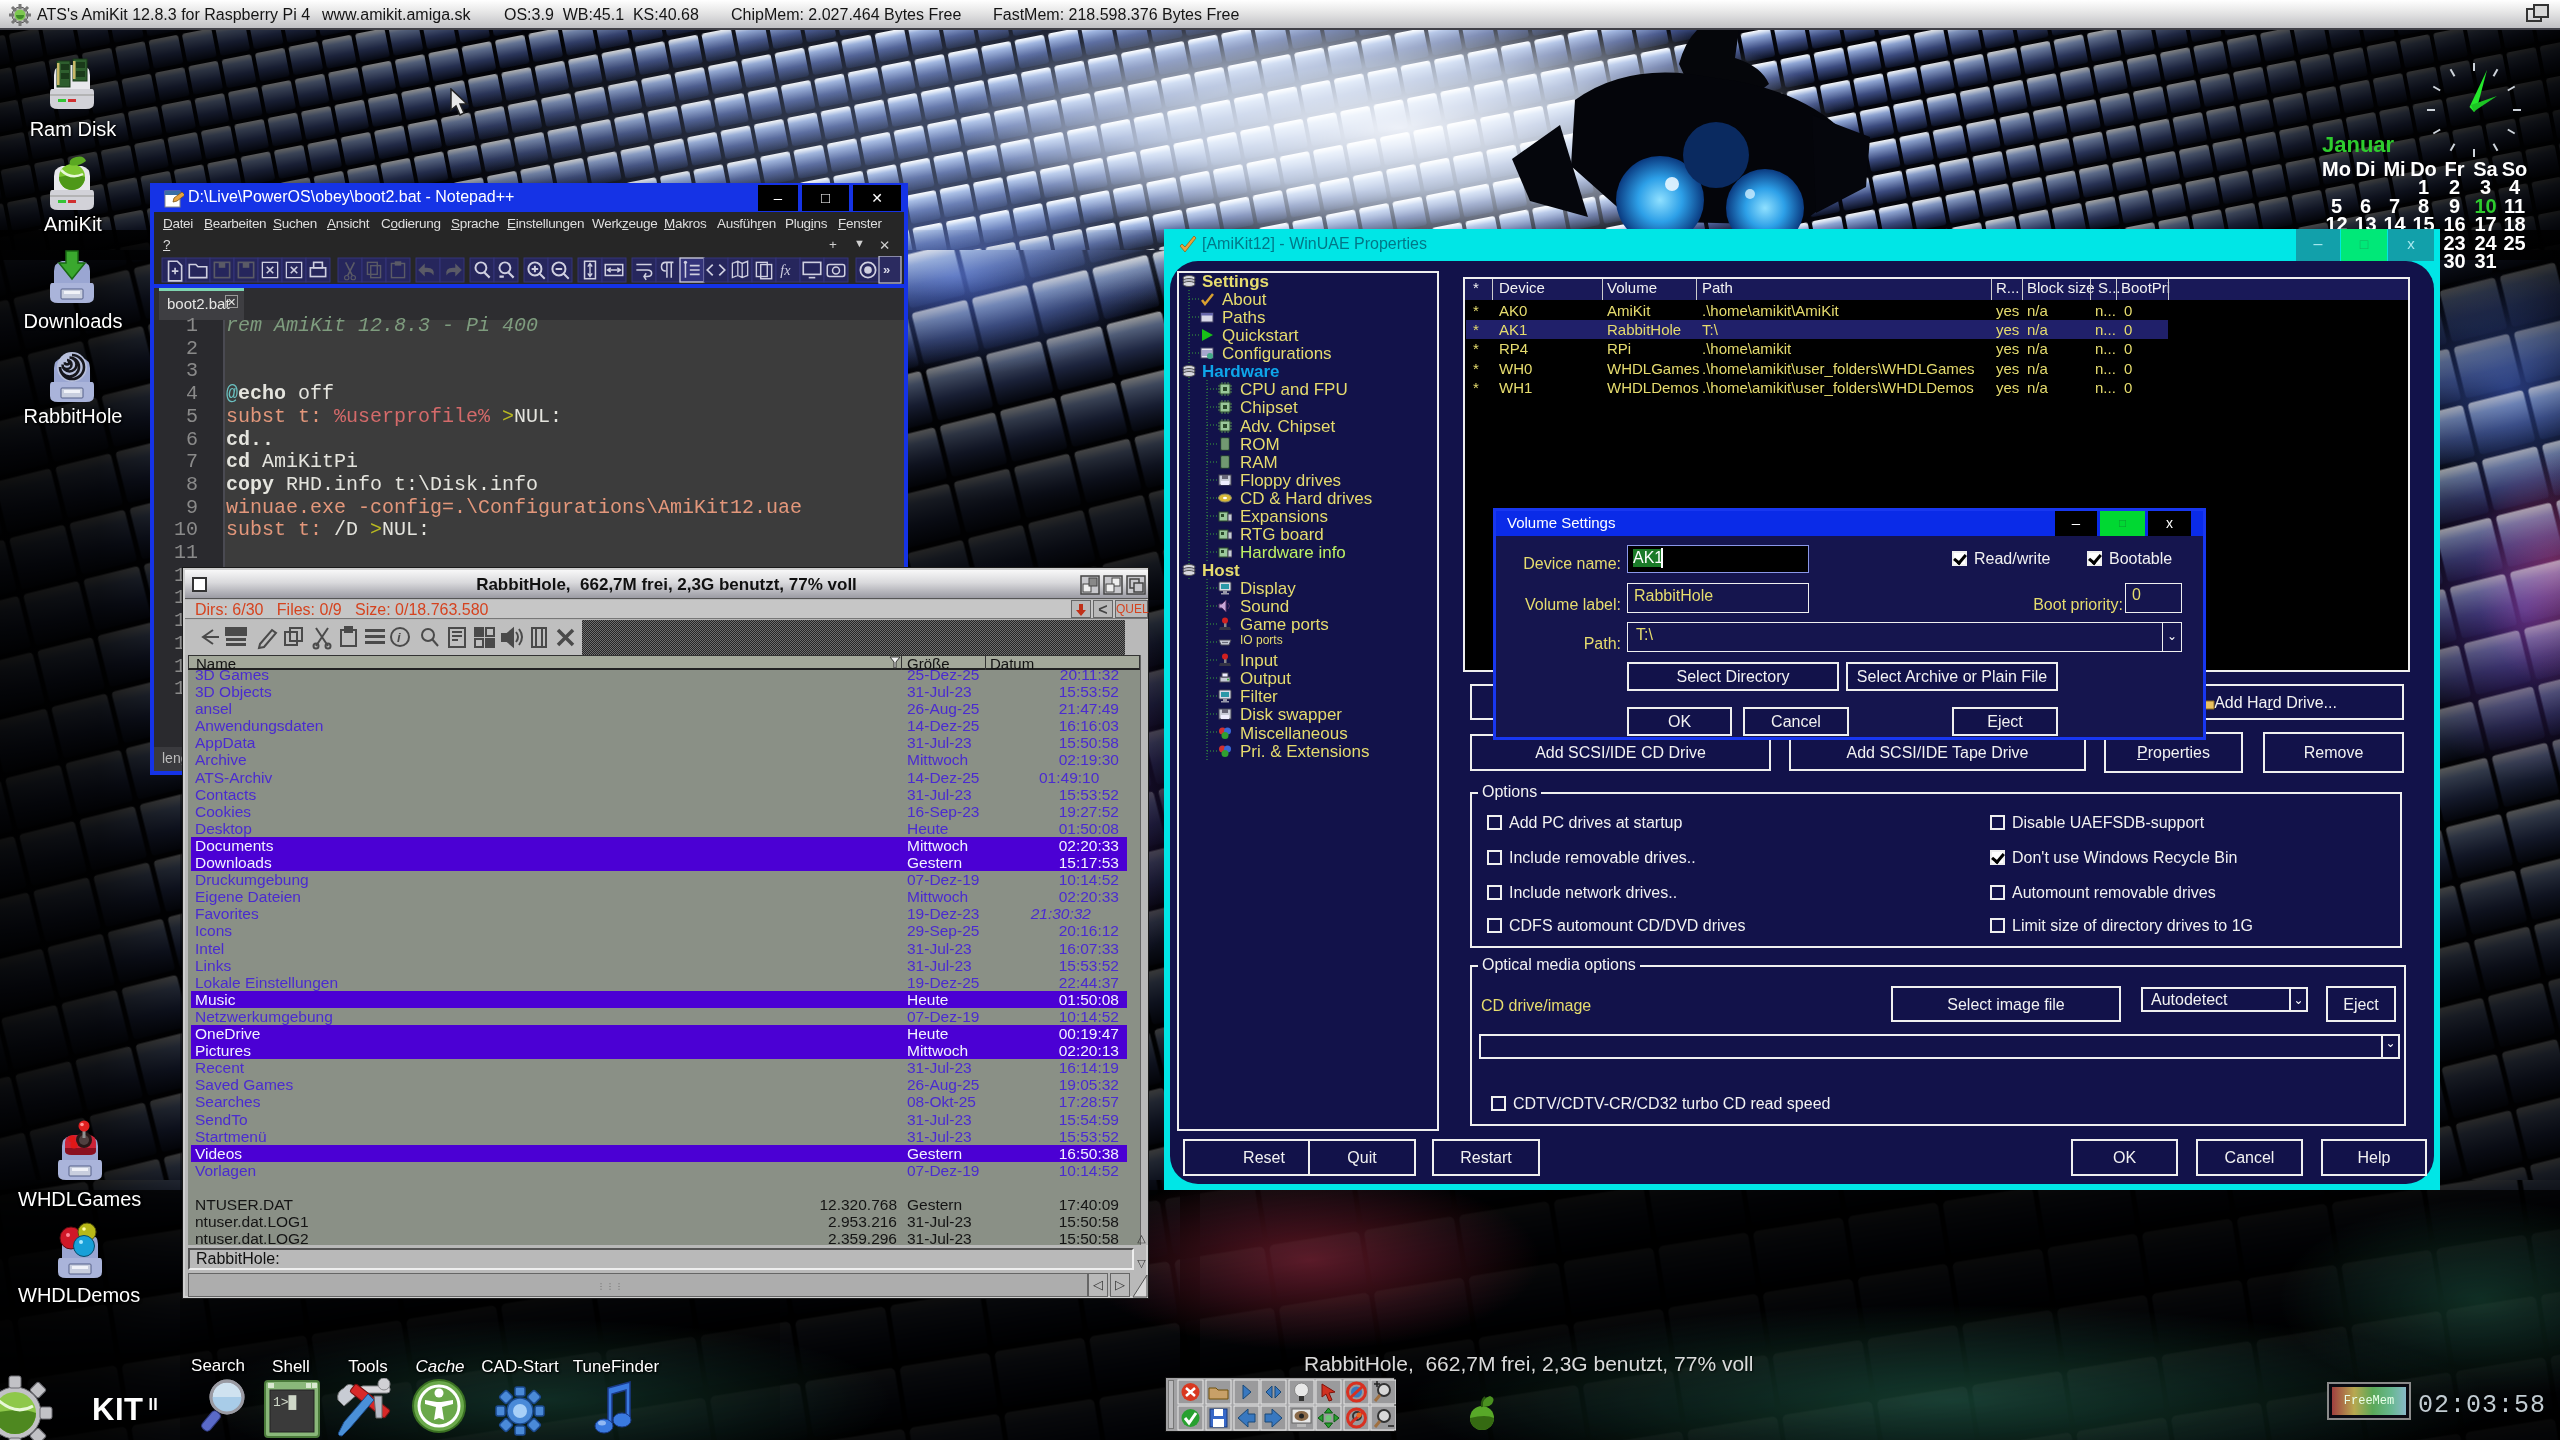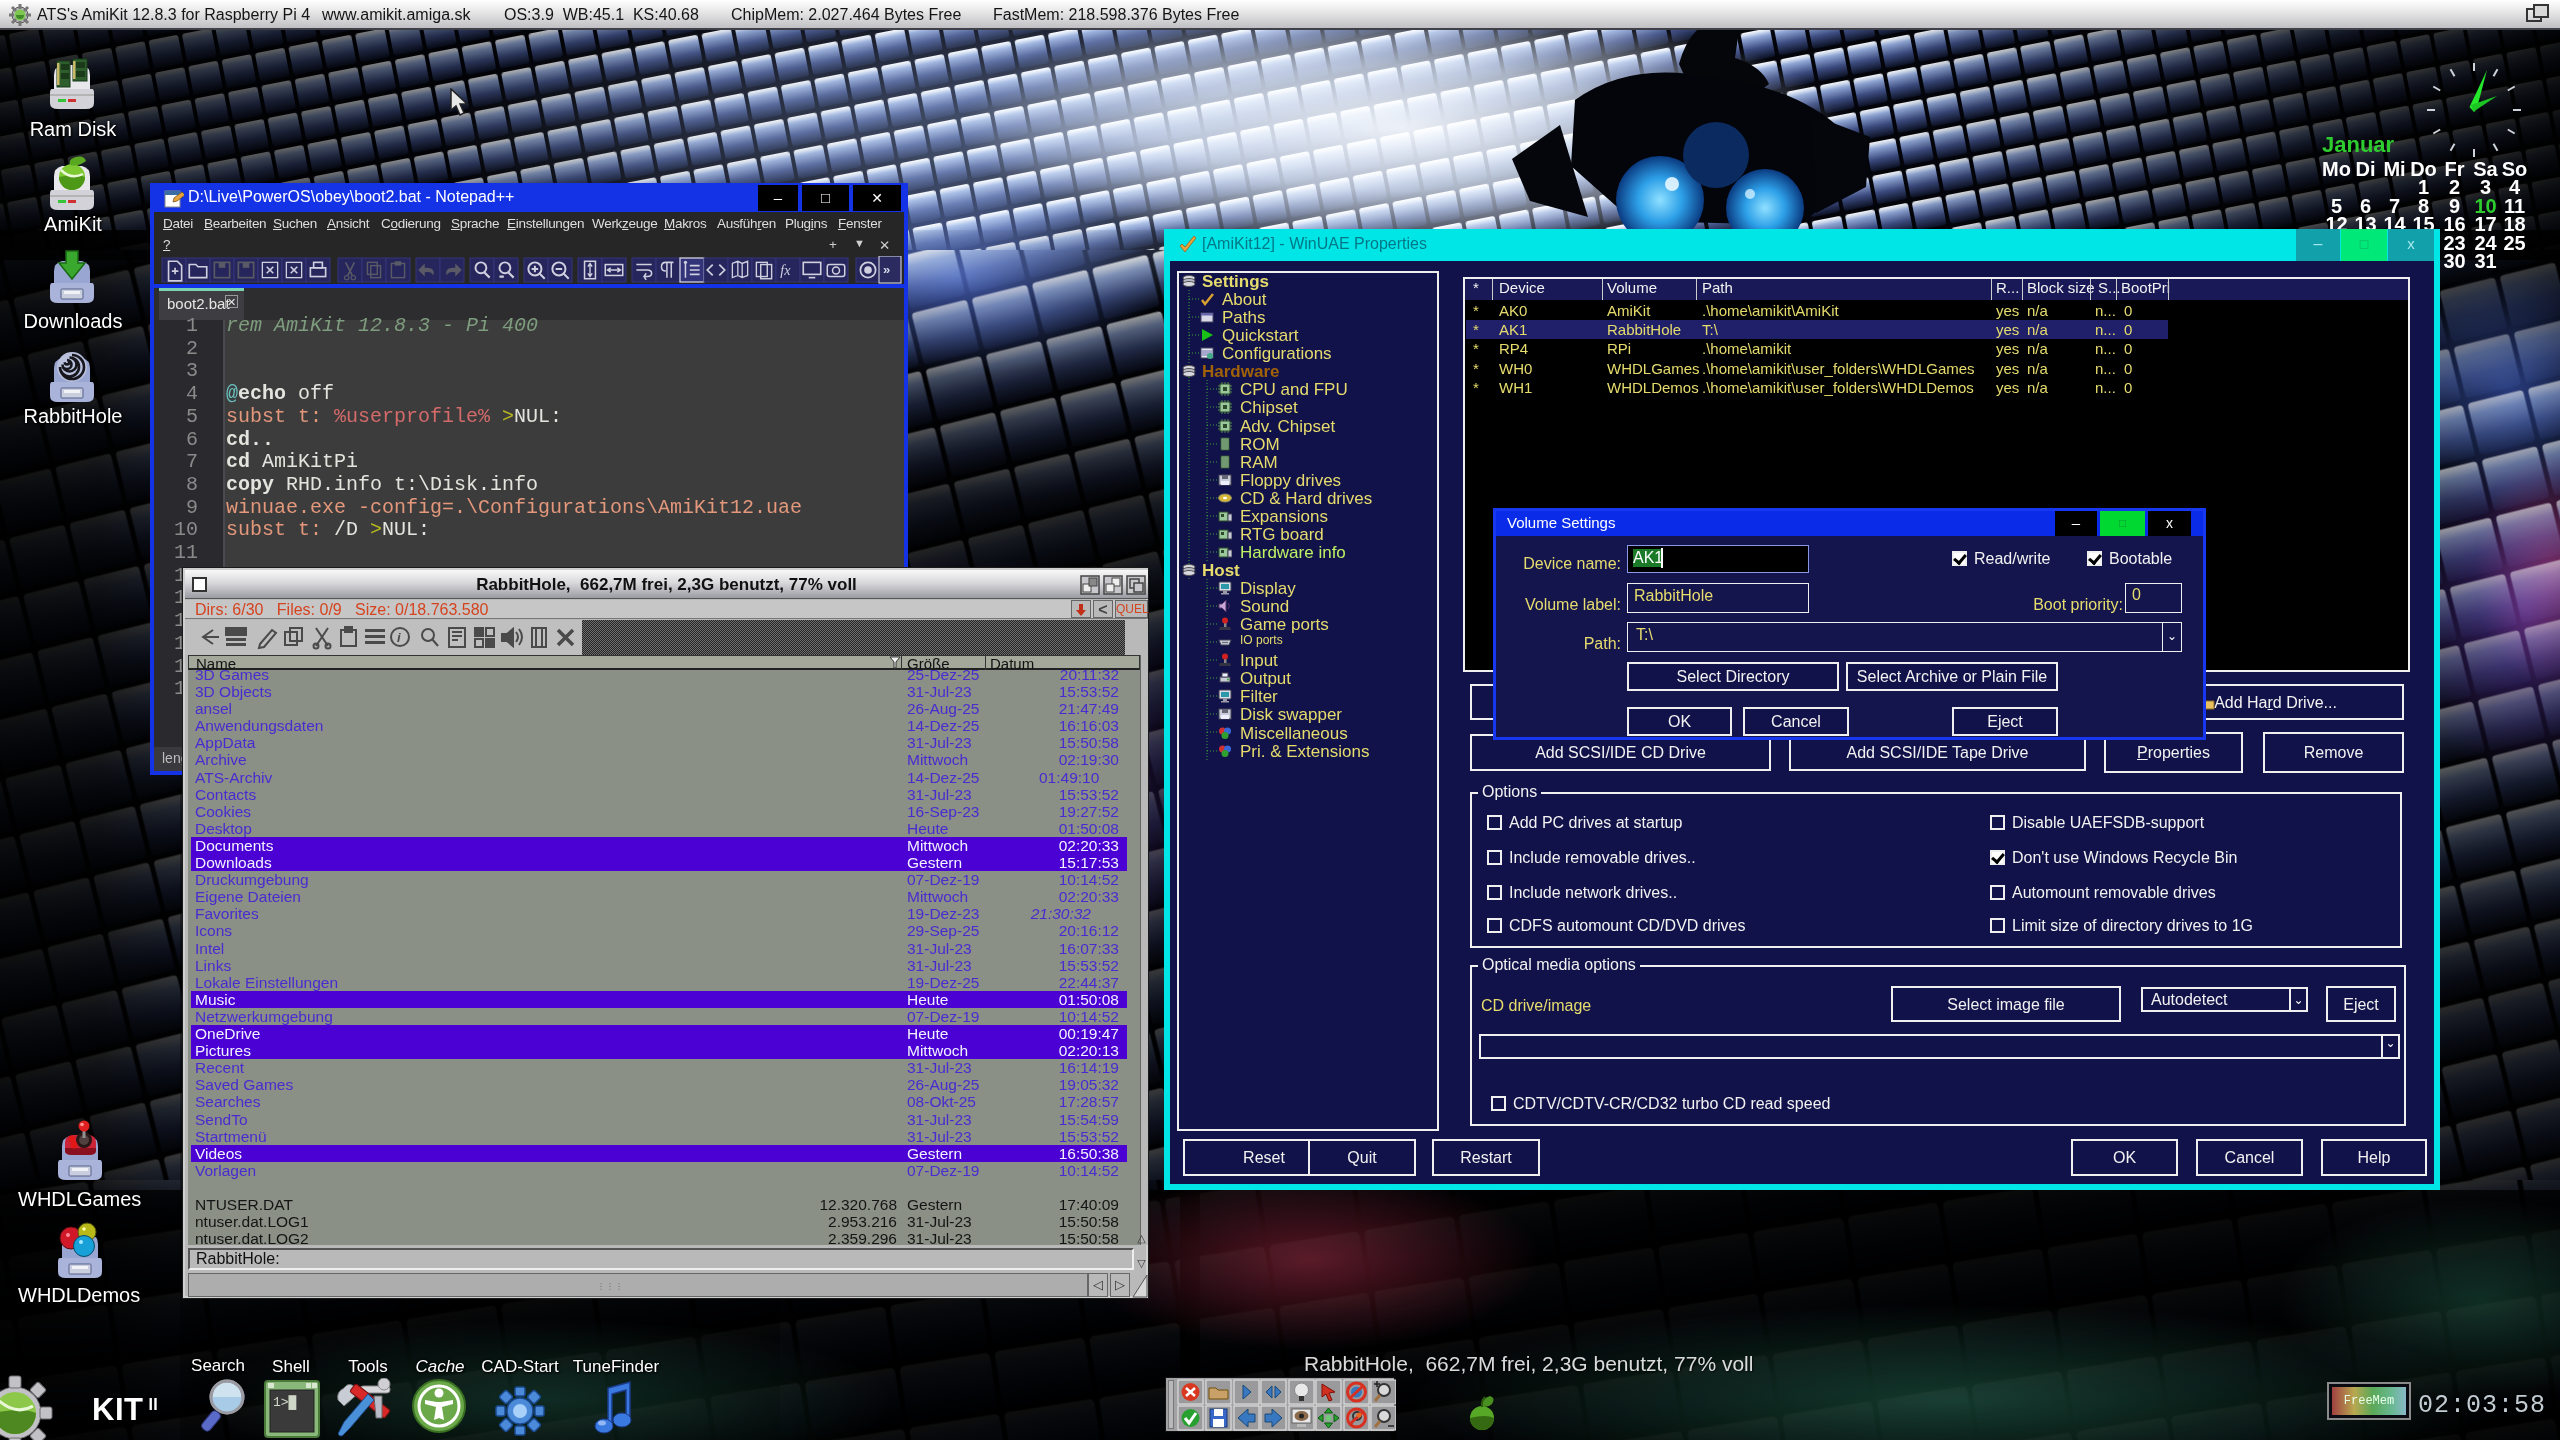--- a/index.html
+++ b/index.html
@@ -913,21 +913,21 @@
 <div id="wu" class="abs" style="left:1164px;top:229px;width:1276px;height:961px;background:#00e6e6;">
 
   <svg class="abs" style="left:14px;top:7px" width="20" height="18">
         <path d="M2,10 L7,16 L18,2 L16,0 L7,11 L4,8 Z" fill="#e8a33d" stroke="#8a5a10" stroke-width="0.7"></path>
       </svg>
   <span class="abs" style="left:38px;top:6px;color:#007888;font-size:16px;">[AmiKit12] - WinUAE Properties</span>
   <div class="abs" style="left:1132px;top:0;width:44px;height:32px;background:#12a0aa;color:#a8e8ee;text-align:center;font-size:16px;line-height:30px;">–</div>
   <div class="abs" style="left:1177px;top:0;width:46px;height:32px;background:#00e878;color:#12b060;text-align:center;font-size:14px;line-height:30px;">□</div>
   <div class="abs" style="left:1224px;top:0;width:46px;height:32px;background:#12a0aa;color:#a8e8ee;text-align:center;font-size:15px;line-height:30px;">x</div>
 
-  <div class="abs" style="left:6px;top:32px;width:1264px;height:923px;background:#12124a;overflow:visible;">
+  <div class="abs" style="left:6px;top:32px;width:1264px;height:923px;background:#12124a;overflow:visible;border-radius:28px;">
 
     <div class="abs" style="left:7px;top:10px;width:262px;height:860px;border:2px solid #efefef;">
       <svg class="abs" style="left:0;top:0" width="258" height="856">
 <g stroke="#3aa43a" stroke-dasharray="1,2" stroke-width="1">
 <path d="M10,17 V306"></path>
 <path d="M28,107 V289"></path>
 <path d="M28,306 V488"></path>
 <path d="M10,26 H20"></path>
 <path d="M10,44 H20"></path>
 <path d="M10,62 H20"></path>
@@ -977,21 +977,21 @@
             <rect x="1" y="2" width="12" height="10" fill="#e8e8f0" stroke="#446"></rect>
             <path d="M2,5 h10 M2,7 h10 M2,9 h6" stroke="#66a" stroke-width="1"></path>
             <circle cx="10" cy="10" r="3" fill="#4a8"></circle>
           </svg>
 <span class="abs" style="left:43px;top:71.2px;color:#e6dc6e;font-size:17px;font-weight:normal;white-space:pre;">Configurations</span>
 <svg class="abs" style="left:3px;top:91.3px" width="14" height="14" viewBox="0 0 14 14">
             <ellipse cx="7" cy="4" rx="6" ry="2.5" fill="#d8d8e0" stroke="#555"></ellipse>
             <ellipse cx="7" cy="7" rx="6" ry="2.5" fill="#b8b8c4" stroke="#555"></ellipse>
             <ellipse cx="7" cy="10" rx="6" ry="2.5" fill="#d8d8e0" stroke="#555"></ellipse>
           </svg>
-<span class="abs" style="left:23px;top:89.3px;color:#a16207;font-size:17px;font-weight:bold;white-space:pre;">Hardware</span>
+<span class="abs" style="left:23px;top:89.3px;color:#0ea5e9;font-size:17px;font-weight:bold;white-space:pre;">Hardware</span>
 <svg class="abs" style="left:39px;top:109.4px" width="14" height="14" viewBox="0 0 14 14">
             <rect x="2" y="2" width="10" height="10" fill="#9ac89a" stroke="#2a4a2a"></rect>
             <rect x="5" y="5" width="4" height="4" fill="#2a4a2a"></rect>
             <path d="M4,0 v2 M7,0 v2 M10,0 v2 M4,12 v2 M7,12 v2 M10,12 v2 M0,4 h2 M0,7 h2 M0,10 h2 M12,4 h2 M12,7 h2 M12,10 h2" stroke="#585" stroke-width="1"></path>
           </svg>
 <span class="abs" style="left:61px;top:107.4px;color:#e6dc6e;font-size:17px;font-weight:normal;white-space:pre;">CPU and FPU</span>
 <svg class="abs" style="left:39px;top:127.4px" width="14" height="14" viewBox="0 0 14 14">
             <rect x="2" y="2" width="10" height="10" fill="#9ac89a" stroke="#2a4a2a"></rect>
             <rect x="5" y="5" width="4" height="4" fill="#2a4a2a"></rect>
             <path d="M4,0 v2 M7,0 v2 M10,0 v2 M4,12 v2 M7,12 v2 M10,12 v2 M0,4 h2 M0,7 h2 M0,10 h2 M12,4 h2 M12,7 h2 M12,10 h2" stroke="#585" stroke-width="1"></path>

